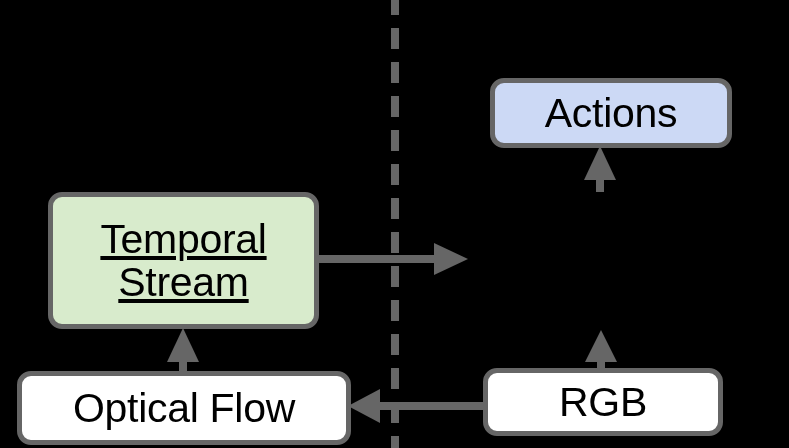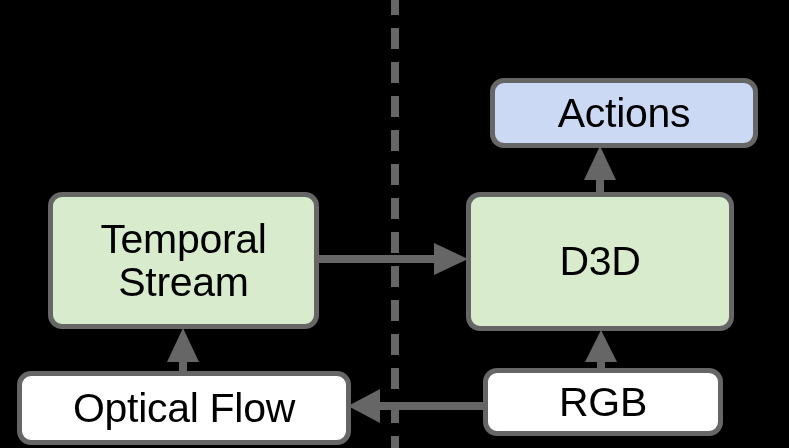--- a/index.html
+++ b/index.html
@@ -26,32 +26,33 @@
     justify-content: center;
     text-align: center;
     color: #000000;
     line-height: 1.04;
     letter-spacing: -0.3px;
     white-space: pre-line;
   }
   .node-actions {
     left: 490px;
     top: 78px;
-    width: 268px;
+    width: 242px;
     height: 70px;
     background: #ccd9f5;
     font-size: 41px;
   }
   .node-temporal {
     left: 48px;
     top: 192px;
     width: 271px;
     height: 137px;
     background: #d8ebcc;
     font-size: 41px;
+    text-decoration: underline;
   }
   .node-d3d {
     left: 466px;
     top: 192px;
     width: 268px;
     height: 139px;
     background: #d8ebcc;
     font-size: 41px;
   }
   .node-optical {
@@ -133,23 +134,20 @@
 
   <div class="node node-actions">
     <span>Actions</span>
   </div>
 
   <div class="node node-temporal">
     <span>Temporal
 Stream</span>
   </div>
 
-  <div class="node node-d3d">
-    <span>D3D</span>
-  </div>
 
   <div class="node node-optical">
     <span>Optical Flow</span>
   </div>
 
   <div class="node node-rgb">
     <span>RGB</span>
   </div>
 
 </div>

